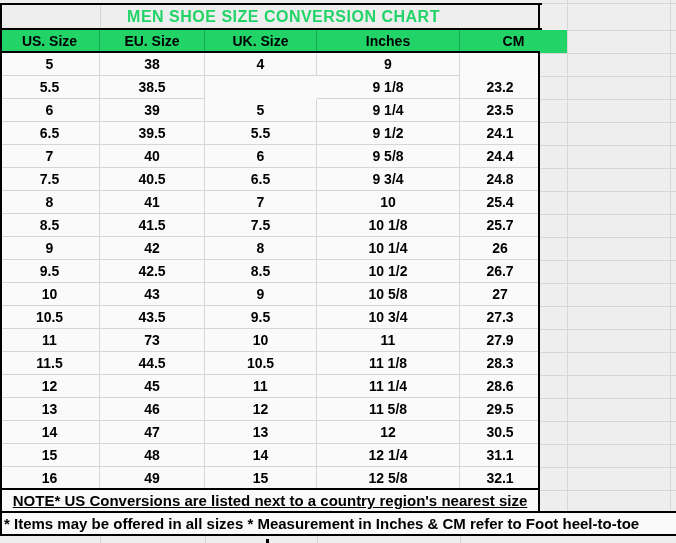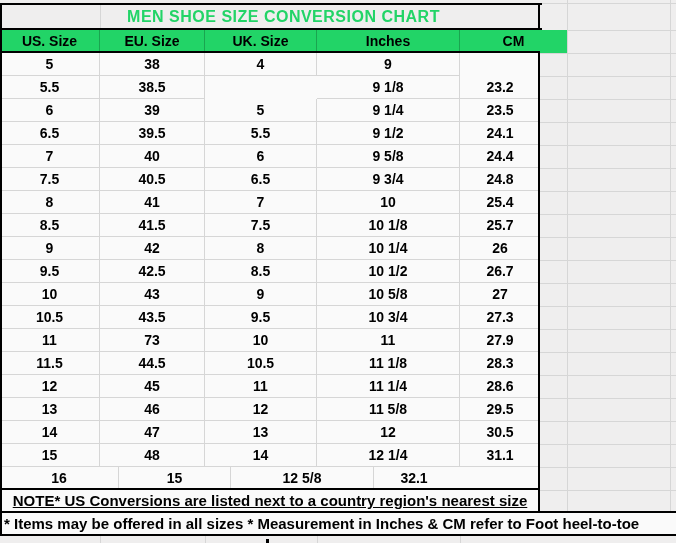--- a/index.html
+++ b/index.html
@@ -208,21 +208,22 @@
         <div class="tcell last" style="width: 80px;">30.5</div>
       </div>
       <div class="trow">
         <div class="tcell" style="width: 100px;">15</div>
         <div class="tcell" style="width: 105px;">48</div>
         <div class="tcell" style="width: 112px;">14</div>
         <div class="tcell" style="width: 143px;">12 1/4</div>
         <div class="tcell last" style="width: 80px;">31.1</div>
       </div>
       <div class="trow">
-        <div class="tcell" style="width: 119px;">16</div>
+        <div class="tcell" style="width: 100px;">16</div>
+        <div class="tcell" style="width: 105px;">49</div>
         <div class="tcell" style="width: 112px;">15</div>
         <div class="tcell" style="width: 143px;">12 5/8</div>
         <div class="tcell last" style="width: 80px;">32.1</div>
       </div>
     </div>
 
   <div id="note1" class="abs">NOTE* US Conversions are listed next to a country region's nearest size equilent</div>
   <div id="note2" class="abs">* Items may be offered in all sizes * Measurement in Inches &amp; CM refer to Foot heel-to-toe</div>
 
   <div id="partial-row" class="abs">

